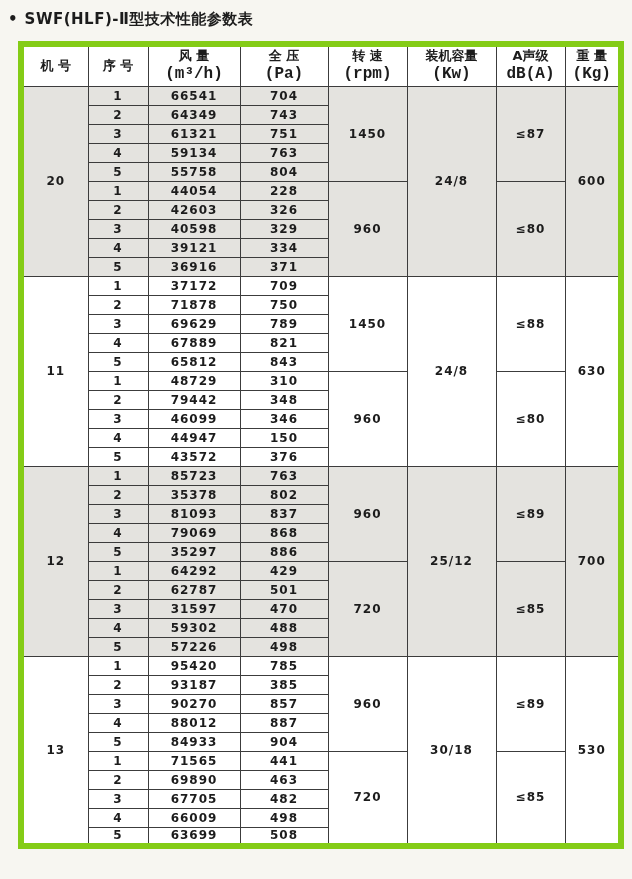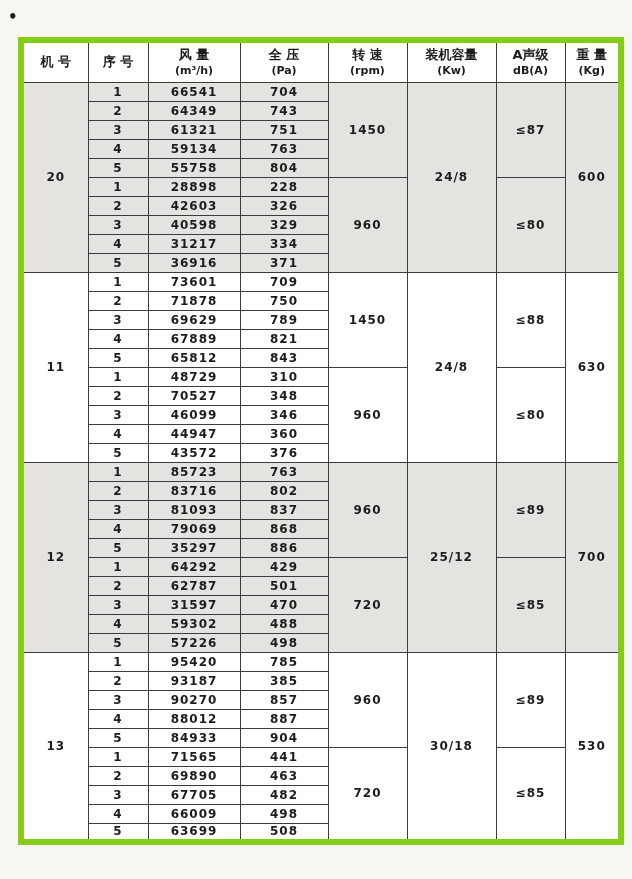--- a/index.html
+++ b/index.html
@@ -41,36 +41,38 @@
     background: #ffffff;
     padding: 0;
     overflow: hidden;
   }
   table.spec th {
     height: 42px;
     font-size: 13px;
     line-height: 1.25;
   }
   th .h-sub {
-    font-size: 11px;
+    font-size: 16px;
     font-weight: bold;
+    font-family: Liberation Mono, monospace;
   }
   table.spec td {
     height: 19px;
     font-size: 12px;
     letter-spacing: 1px;
   }
   td.merged { font-size: 12px; margin-left: 43px; }
   tr.shaded td, td.shaded { background: #e4e3df; }
 </style>
 </head>
 <body>
 
 <div class="title-row">
   <span class="bullet">•</span>
+  <span class="page-title">SWF(HLF)-Ⅱ型技术性能参数表</span>
 </div>
 
 <table class="spec">
   <colgroup>
     <col style="width:67px">
       <col style="width:60px">
       <col style="width:92px">
       <col style="width:88px">
     <col style="width:79px">
       <col style="width:89px">
@@ -137,49 +139,49 @@
         <td class="shaded">59134</td>
         <td class="shaded">763</td>
       </tr>
       <tr class="shaded">
         <td class="shaded">5</td>
         <td class="shaded">55758</td>
         <td class="shaded">804</td>
       </tr>
       <tr class="shaded">
         <td class="shaded">1</td>
-        <td class="shaded">28898</td>
+        <td class="shaded">44054</td>
         <td class="shaded">228</td>
         <td rowspan="5" class="merged shaded">960</td>
         <td rowspan="5" class="merged shaded">≤80</td>
       </tr>
       <tr class="shaded">
         <td class="shaded">2</td>
         <td class="shaded">42603</td>
         <td class="shaded">326</td>
       </tr>
       <tr class="shaded">
         <td class="shaded">3</td>
         <td class="shaded">40598</td>
         <td class="shaded">329</td>
       </tr>
       <tr class="shaded">
         <td class="shaded">4</td>
-        <td class="shaded">31217</td>
+        <td class="shaded">39121</td>
         <td class="shaded">334</td>
       </tr>
       <tr class="shaded">
         <td class="shaded">5</td>
         <td class="shaded">36916</td>
         <td class="shaded">371</td>
       </tr>
       <tr>
         <td rowspan="10" class="merged">11</td>
         <td>1</td>
-        <td>73601</td>
+        <td>37172</td>
         <td>709</td>
         <td rowspan="5" class="merged">1450</td>
         <td rowspan="10" class="merged">24/8</td>
         <td rowspan="5" class="merged">≤88</td>
         <td rowspan="10" class="merged">630</td>
       </tr>
       <tr>
         <td>2</td>
         <td>71878</td>
         <td>750</td>
@@ -201,51 +203,51 @@
       </tr>
       <tr>
         <td>1</td>
         <td>48729</td>
         <td>310</td>
         <td rowspan="5" class="merged">960</td>
         <td rowspan="5" class="merged">≤80</td>
       </tr>
       <tr>
         <td>2</td>
-        <td>70527</td>
+        <td>79442</td>
         <td>348</td>
       </tr>
       <tr>
         <td>3</td>
         <td>46099</td>
         <td>346</td>
       </tr>
       <tr>
         <td>4</td>
         <td>44947</td>
-        <td>360</td>
+        <td>150</td>
       </tr>
       <tr>
         <td>5</td>
         <td>43572</td>
         <td>376</td>
       </tr>
       <tr class="shaded">
         <td rowspan="10" class="merged shaded">12</td>
         <td class="shaded">1</td>
         <td class="shaded">85723</td>
         <td class="shaded">763</td>
         <td rowspan="5" class="merged shaded">960</td>
         <td rowspan="10" class="merged shaded">25/12</td>
         <td rowspan="5" class="merged shaded">≤89</td>
         <td rowspan="10" class="merged shaded">700</td>
       </tr>
       <tr class="shaded">
         <td class="shaded">2</td>
-        <td class="shaded">83716</td>
+        <td class="shaded">35378</td>
         <td class="shaded">802</td>
       </tr>
       <tr class="shaded">
         <td class="shaded">3</td>
         <td class="shaded">81093</td>
         <td class="shaded">837</td>
       </tr>
       <tr class="shaded">
         <td class="shaded">4</td>
         <td class="shaded">79069</td>

